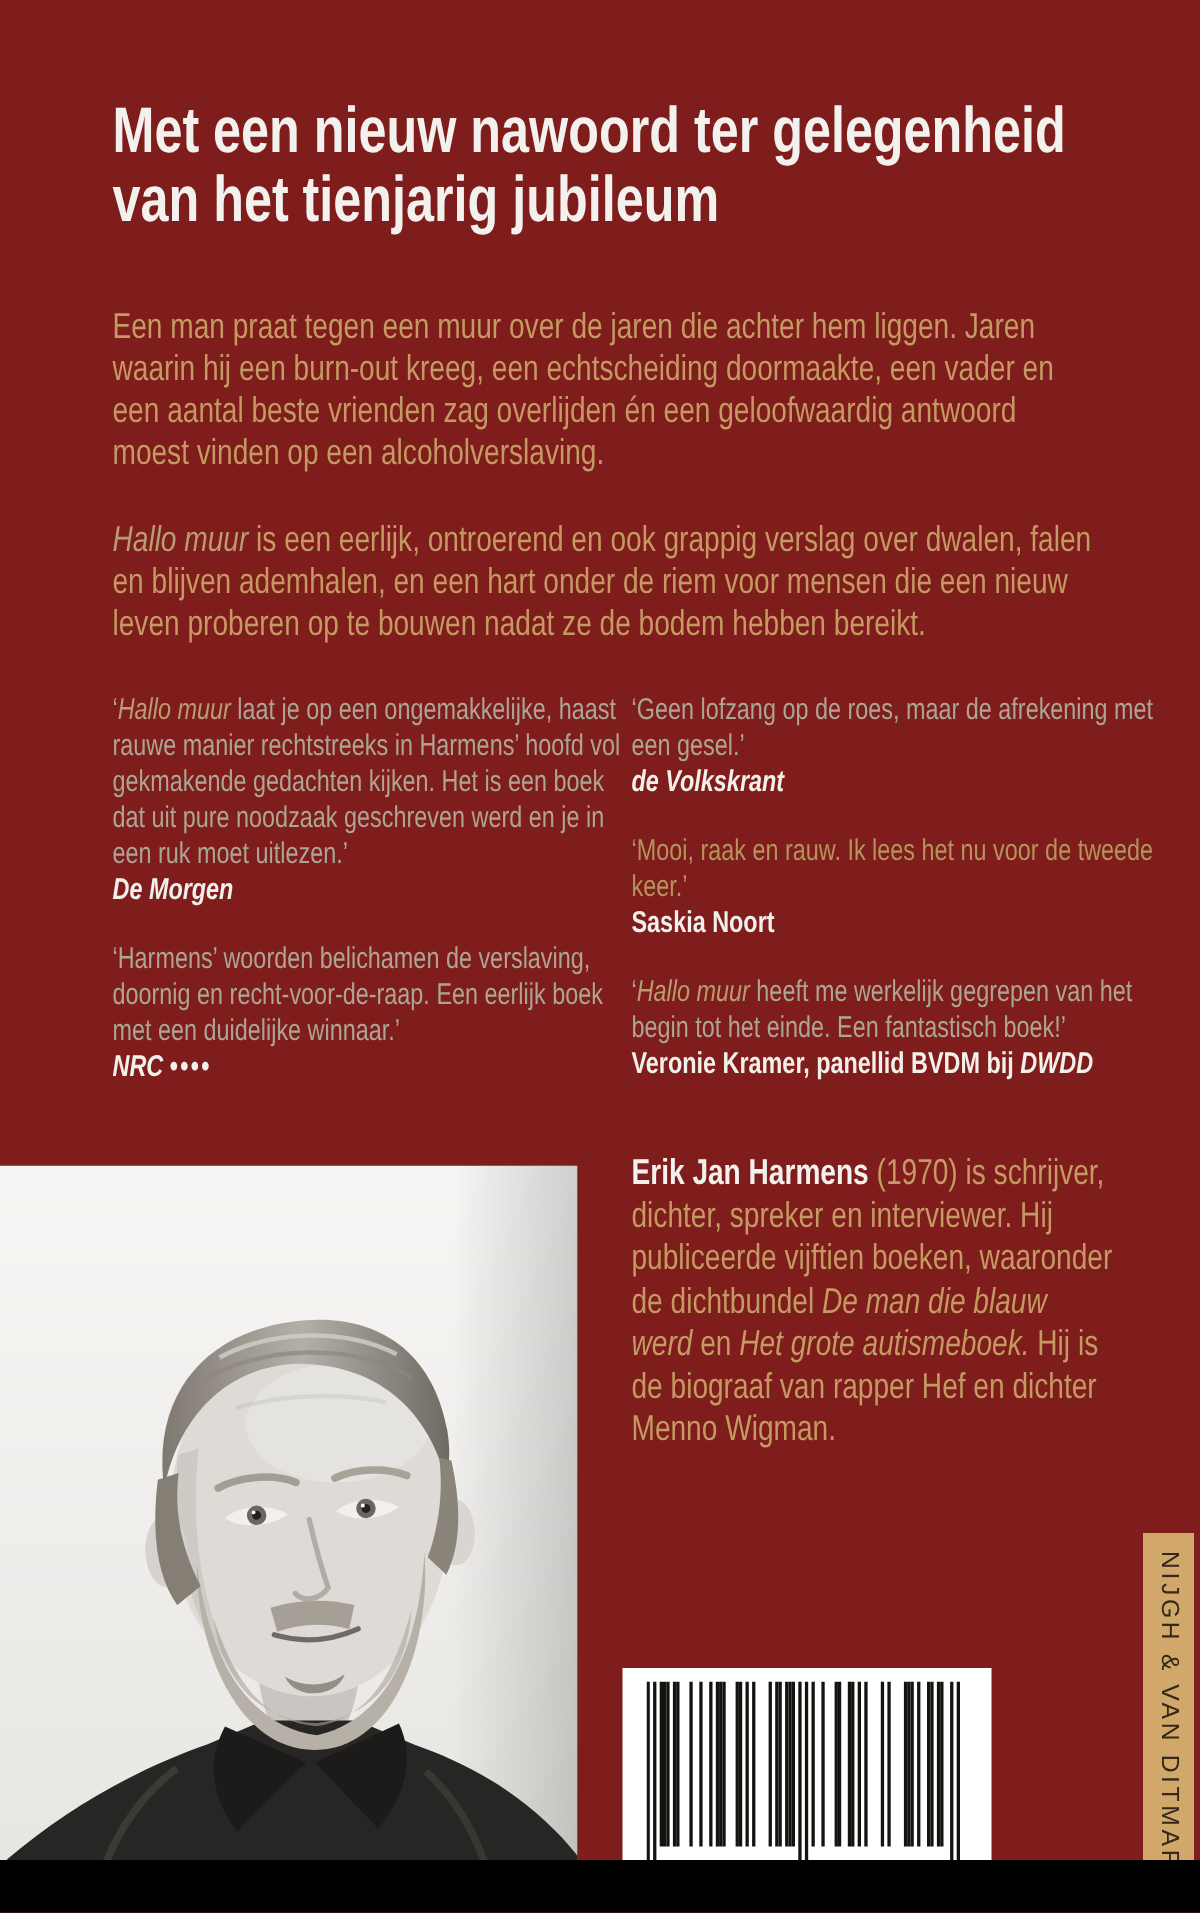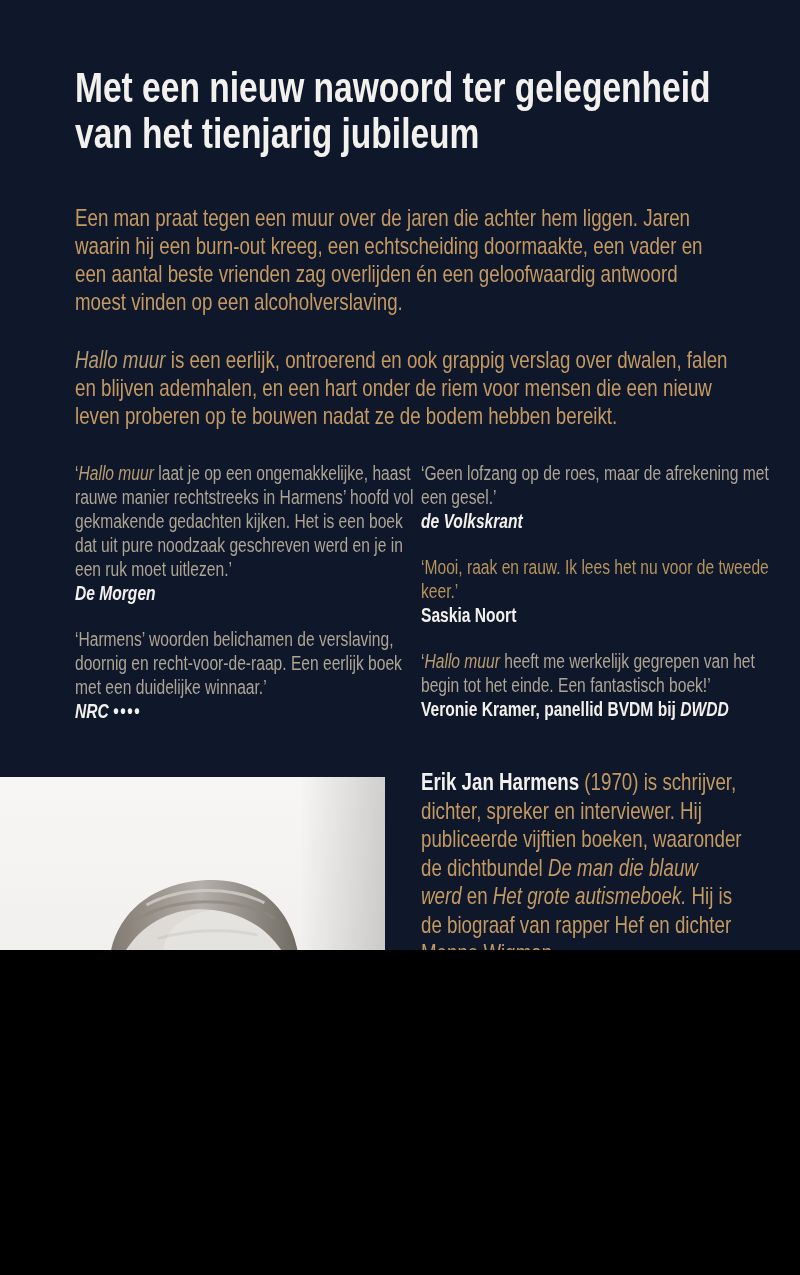--- a/index.html
+++ b/index.html
@@ -1,16 +1,16 @@
 <!DOCTYPE html>
 <html><head>
 <meta charset="utf-8">
 <style>
   html,body{margin:0;padding:0;background:#000;}
-  .page{position:relative;width:800px;height:950px;background:#0f172a;overflow:hidden;
+  .page{position:relative;width:800px;height:1240px;background:#7f1d1d;overflow:hidden;
         font-family:"Liberation Sans",sans-serif;-webkit-font-smoothing:antialiased;}
   .cond{transform:scaleX(0.78);transform-origin:0 0;}
   .title{position:absolute;left:75px;top:64px;width:920px;margin:0;
          font-size:43px;line-height:46px;font-weight:700;color:#f2f1ed;letter-spacing:0;}
   .intro{position:absolute;left:75px;width:840px;margin:0;
          font-size:24px;line-height:28px;color:#c59a62;font-weight:400;}
   .col{position:absolute;top:461px;width:450px;font-size:20px;line-height:24px;color:#ada593;}
   .col-left{left:75px;}
   .col-right{left:421px;}
   .quote{margin:0 0 22px 0;}

